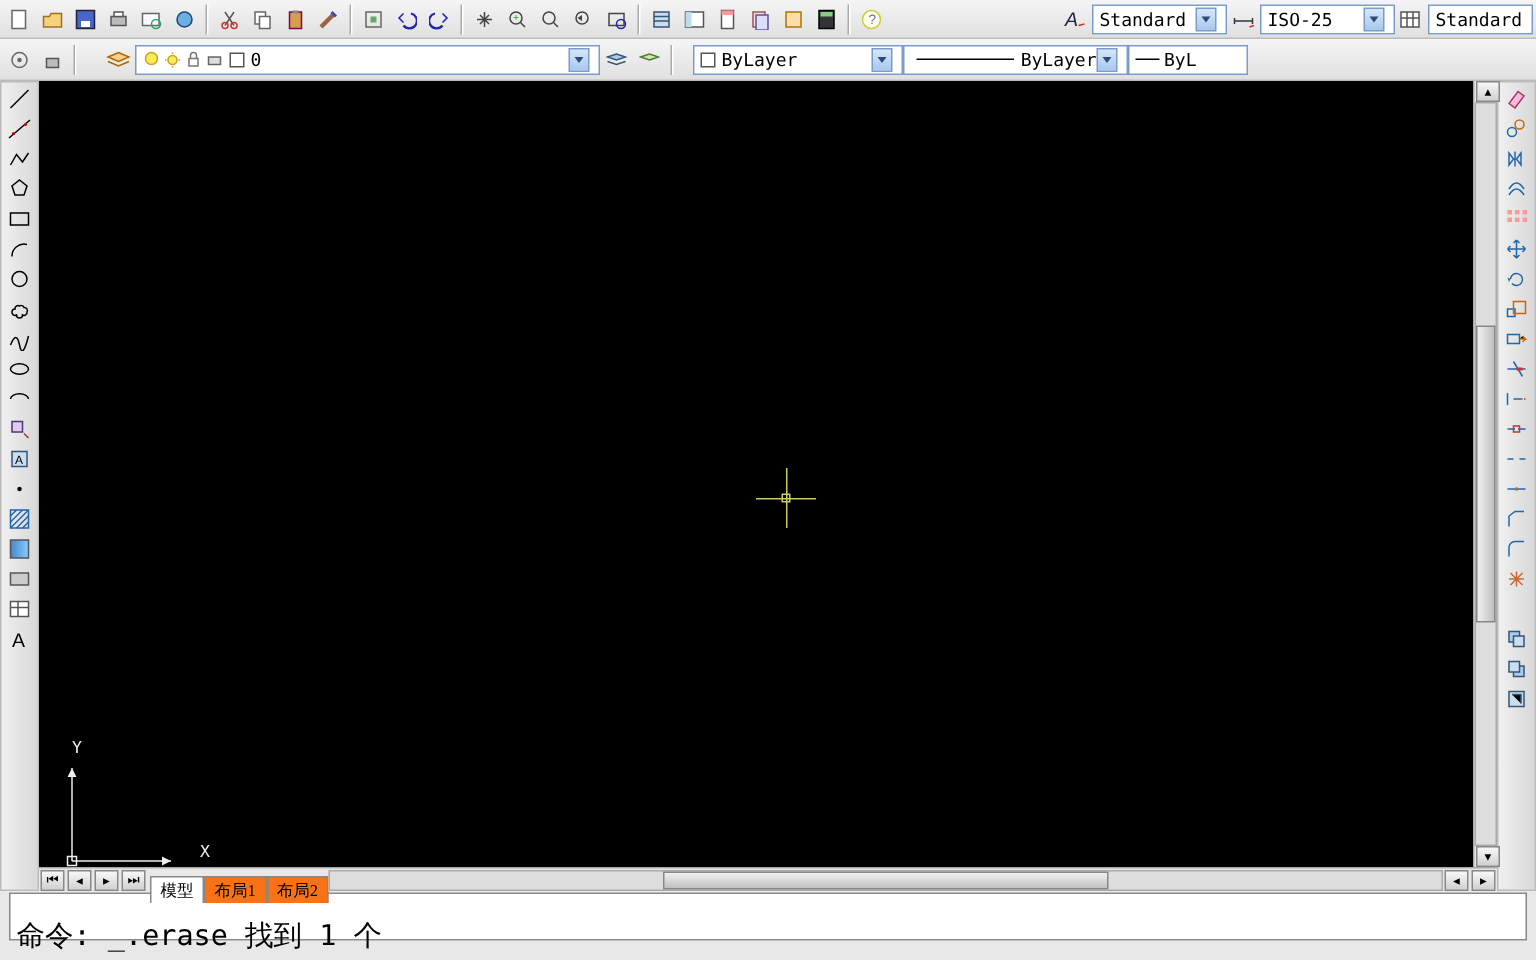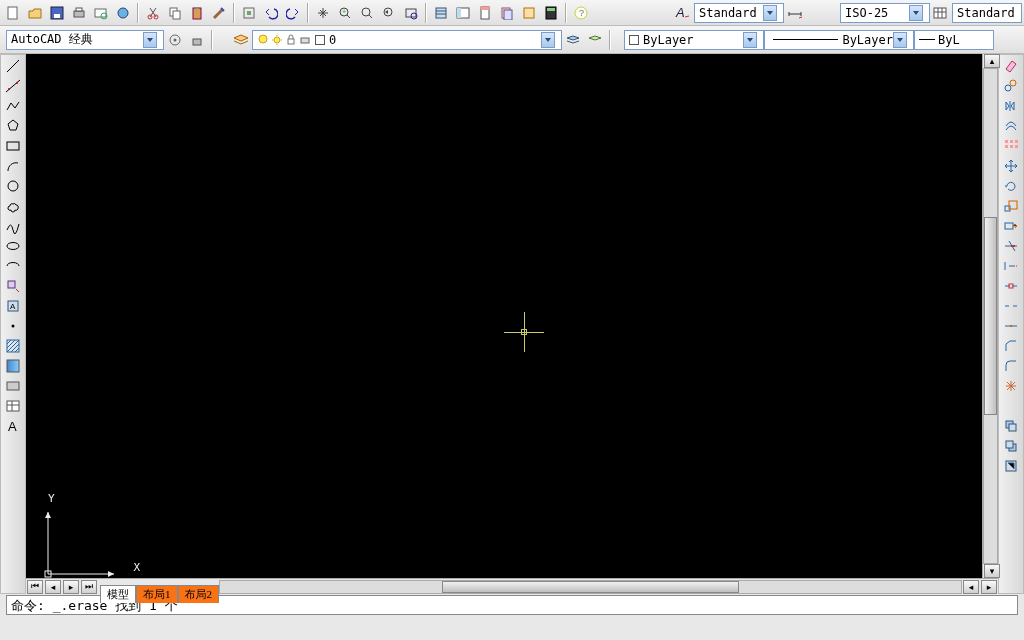--- a/index.html
+++ b/index.html
@@ -8,46 +8,46 @@
 .toolbar-row2 { height: 28px; background: linear-gradient(#f5f5f5,#e0e0e0); border-bottom: 1px solid #bbb; display: flex; align-items: center; padding: 0 2px; }
 .btn-ico { width: 20px; height: 20px; margin: 0 1px; display: flex; align-items: center; justify-content: center; border: 1px solid transparent; cursor: pointer; }
 .sep { width: 2px; height: 20px; margin: 0 3px; border-left: 1px solid #aaa; border-right: 1px solid #fff; }
 .dropdown { height: 20px; border: 1px solid #7a9cc8; background: #fff; display: flex; align-items: center; padding: 0 6px 0 4px; cursor: pointer; font-family: "SimSun", monospace; font-size: 12px; }
 .dd-arrow { width: 14px; height: 16px; background: linear-gradient(#d6e6fb,#a8c8ec); border: 1px solid #7a9cc8; display: flex; align-items: center; justify-content: center; margin-left: auto; }
 .dd-arrow::after { content: ""; border-left: 3px solid transparent; border-right: 3px solid transparent; border-top: 4px solid #2a4a7a; }
 .workspace-dd { width: 158px; margin-left: 4px; }
 .layer-dd { width: 310px; }
 .color-dd { width: 140px; }
 .style-dd { width: 90px; }
-.iso-dd { width: 90px; margin-left: 34px; }
+.iso-dd { width: 90px; }
 .linew-dd { width: 150px; }
 .main { display: flex; height: 540px; }
 .left-tools, .right-tools { width: 26px; background: linear-gradient(90deg,#f0f0f0,#d8d8d8); border: 1px solid #bbb; display: flex; flex-direction: column; align-items: center; padding: 2px 0; gap: 2px; }
 .vtool { width: 20px; height: 18px; display: flex; align-items: center; justify-content: center; cursor: pointer; border: 1px solid transparent; }
 .canvas-wrap { flex: 1; background: #000; position: relative; }
 .crosshair { position: absolute; left: 498px; top: 278px; width: 40px; height: 40px; transform: translate(-50%,-50%); pointer-events: none; }
 .crosshair::before, .crosshair::after { content:""; position: absolute; background: #cccc66; }
 .crosshair::before { left: 0; right: 0; top: 50%; height: 1px; }
 .crosshair::after { top: 0; bottom: 0; left: 50%; width: 1px; }
 .crosshair .box { position:absolute; left:50%; top:50%; width:6px; height:6px; border:1px solid #cccc66; transform:translate(-50%,-50%); }
 .ucs { position: absolute; left: 14px; bottom: 12px; width: 100px; height: 90px; color: #eee; font-family: monospace; font-size: 11px; }
 .ucs .y-lbl { position:absolute; left:8px; top:0; }
 .ucs .x-lbl { position:absolute; right:0; bottom:8px; }
 .ucs svg { position:absolute; left:0; bottom:0; }
 .scrollbar-h { position:absolute; left:0; right:0; bottom:0; height:16px; background:#e8e8e8; border-top:1px solid #aaa; display:flex; align-items:center; }
 .sbtn { width:16px; height:14px; background:linear-gradient(#f8f8f8,#d0d0d0); border:1px solid #888; display:flex; align-items:center; justify-content:center; cursor:pointer; margin:0 1px; font-size:9px; }
-.tabs { display:flex; align-items:center; height:16px; margin-left:2px;margin-top:14px; }
+.tabs { display:flex; align-items:flex-end; height:16px; margin-left:2px;margin-top:14px; }
 .tab { padding:1px 6px; background:#f97316; border:1px solid #888; border-bottom:none; font-size:11px; cursor:pointer; font-family:"SimSun"; }
 .tab.active { background:#fff; }
 .sb-track { flex:1; background:#ddd; height:14px; border:1px solid #aaa; position:relative; }
 .sb-thumb { position:absolute; left:30%; width:40%; top:0; bottom:0; background:linear-gradient(#f0f0f0,#c0c0c0); border:1px solid #888; }
 .scrollbar-v { position:absolute; right:0; top:0; bottom:16px; width:16px; background:#e8e8e8; border-left:1px solid #aaa; display:flex; flex-direction:column; }
 .sb-track-v { flex:1; background:#ddd; border:1px solid #aaa; position:relative; }
 .sb-thumb-v { position:absolute; top:30%; height:40%; left:0; right:0; background:linear-gradient(90deg,#f0f0f0,#c0c0c0); border:1px solid #888; }
-.cmdline { height: 20px; background: #fff; border: 1px solid #888; margin: 1px 6px; padding: 1px 4px; font-family: "SimSun", monospace; font-size: 13px; }
+.cmdline { height: 20px; background: #fff; border: 1px solid #888; margin: 1px 6px; padding: 15px 4px; font-family: "SimSun", monospace; font-size: 19px; }
 .bylayer-line { flex:1; height:1px; background:#000; margin:0 4px; }
 .right-group { margin-left:auto; display:flex; align-items:center; }
 </style>
 </head>
 <body>
 
 <div class="toolbar">
   <div class="btn-ico">
       <svg width="14" height="14">
         <rect x="2" y="1" width="9" height="12" fill="#fff" stroke="#666"></rect>
@@ -228,24 +228,20 @@
           <path d="M1 6h12M5 2v10M9 2v10" stroke="#555"></path>
         </svg>
       </div>
     <div class="dropdown style-dd" style="width:70px">
         <span>Standard</span>
       </div>
   </div>
 </div>
 
 <div class="toolbar-row2">
-  <div class="dropdown workspace-dd">
-      <span>AutoCAD 经典</span>
-      <div class="dd-arrow"></div>
-    </div>
   <div class="btn-ico">
       <svg width="14" height="14">
         <circle cx="7" cy="7" r="5" fill="none" stroke="#666"></circle>
         <circle cx="7" cy="7" r="1.5" fill="#666"></circle>
       </svg>
     </div>
   <div class="btn-ico">
       <svg width="14" height="14">
         <rect x="3" y="6" width="8" height="6" fill="#bbb" stroke="#555"></rect>
       </svg>

